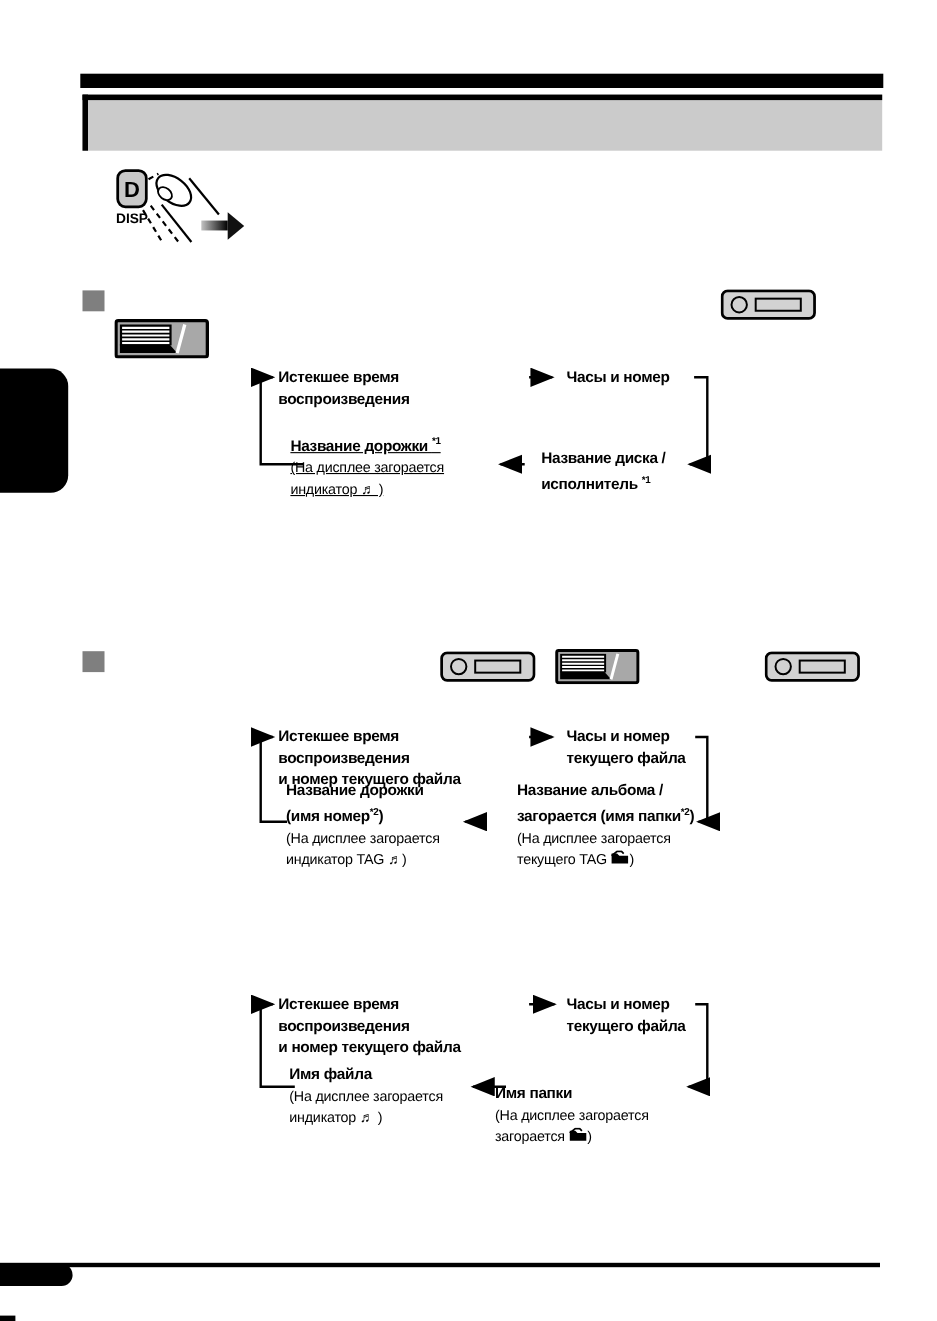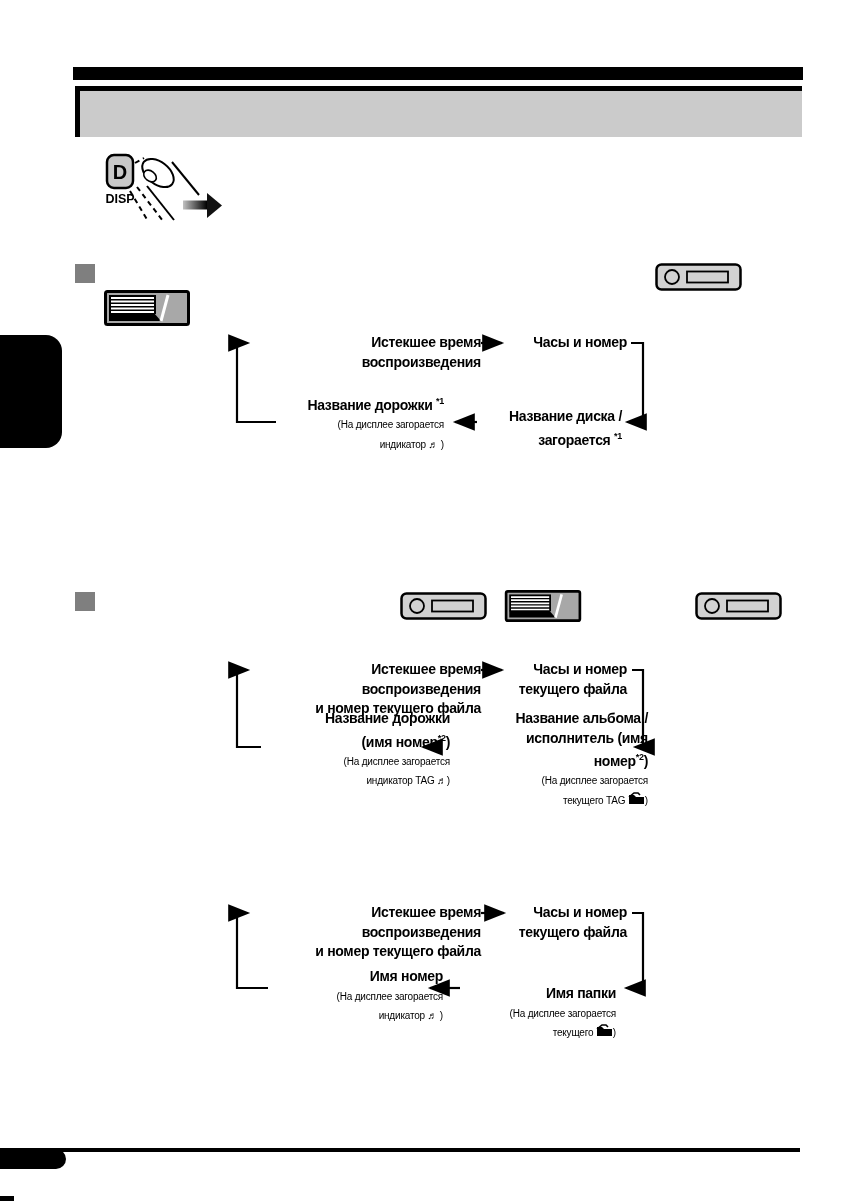--- a/index.html
+++ b/index.html
@@ -21,23 +21,23 @@
   
   .side-tab{left:0;top:335px;width:62px;height:113px;background:#000;border-radius:0 16px 16px 0;}
   .footer-line{left:0;top:1148px;width:800px;height:4px;background:#000;}
   .footer-pill{left:0;top:1149px;width:66px;height:20px;background:#000;border-radius:0 10px 10px 0;}
   .corner-mark{left:0;top:1196px;width:14px;height:5px;background:#000;}
   
   .diagram{position:absolute;width:430px;}
   .d1{left:228px;top:330px;height:130px;}
   .d2{left:228px;top:657px;height:140px;}
   .d3{left:228px;top:896px;height:140px;}
-  .dg-block{position:absolute;text-align:right;}
+  .dg-block{position:absolute;text-align:left;}
   .dg-bold{font-weight:bold;font-size:14px;line-height:19.5px;letter-spacing:-0.3px;}
-  .dg-reg{font-size:10px;line-height:19.5px;letter-spacing:-0.2px;}
+  .dg-reg{font-size:13px;line-height:19.5px;letter-spacing:-0.2px;}
   .dg-bold sup,.dg-reg sup{font-size:9px;font-weight:bold;}
   .arrows{position:absolute;left:0;top:0;}
   .fold-ic{display:inline-block;vertical-align:-1px;}
   
   svg text{font-family:"Liberation Sans",sans-serif;}
 </style>
 </head>
 <body>
 
 <div class="page">
@@ -115,28 +115,28 @@
         <path d="M403,13 H415 V92 H399" marker-end="url(#m1)"></path>
         <path d="M249,92 H227" marker-end="url(#m1)"></path>
       </g>
     </svg>
     <div class="dg-block dg-bold" style="left:25px;top:3px;width:228px;">
       <div>Истекшее время воспроизведения</div>
     </div>
     <div class="dg-block dg-bold" style="left:287px;top:3px;width:112px;">
       <div>Часы и номер</div>
     </div>
-    <div class="dg-block" style="left:26px;top:62px;width:190px;">
+    <div class="dg-block" style="left:36px;top:62px;width:190px;text-decoration:underline;">
       <div class="dg-bold"><span>Название дорожки</span> <sup>*1</sup></div>
       <div class="dg-reg">(На дисплее загорается</div>
       <div class="dg-reg">индикатор ♬ )</div>
     </div>
     <div class="dg-block dg-bold" style="left:264px;top:77px;width:130px;">
       <div>Название диска /</div>
-      <div><span>загорается</span> <sup>*1</sup></div>
+      <div><span>исполнитель</span> <sup>*1</sup></div>
     </div>
   </div>
 
   <div class="abs bullet bullet-2"></div>
 
   <svg class="abs" style="left:400px;top:592px;" width="87" height="28" viewBox="0 0 87 28">
     <rect x="1.5" y="1.5" width="84" height="25" rx="5" fill="#d2d2d2" stroke="#000" stroke-width="2.5"></rect>
     <circle cx="17" cy="14" r="7" fill="#d2d2d2" stroke="#000" stroke-width="1.8"></circle>
     <rect x="32" y="8.5" width="41" height="11" fill="#d2d2d2" stroke="#000" stroke-width="1.8"></rect>
   </svg>
@@ -184,21 +184,21 @@
       <div>текущего файла</div>
     </div>
     <div class="dg-block" style="left:32px;top:52px;width:190px;">
       <div class="dg-bold">Название дорожки</div>
       <div class="dg-bold"><span>(имя номер</span><sup>*2</sup><span>)</span></div>
       <div class="dg-reg">(На дисплее загорается</div>
       <div class="dg-reg">индикатор TAG ♬)</div>
     </div>
     <div class="dg-block" style="left:216px;top:52px;width:178px;margin-left:26px;">
       <div class="dg-bold">Название альбома /</div>
-      <div class="dg-bold"><span>исполнитель (имя номер</span><sup>*2</sup><span>)</span></div>
+      <div class="dg-bold"><span>загорается (имя папки</span><sup>*2</sup><span>)</span></div>
       <div class="dg-reg">(На дисплее загорается</div>
       <div class="dg-reg"><span>текущего TAG </span><svg class="fold-ic" width="17" height="13" viewBox="0 0 17 13">
             <path d="M1,3 h5 l2,2 h8 v7 h-15 z" fill="#000"></path>
             <path d="M1,5 l5,-4 h4 l2,2" fill="none" stroke="#000" stroke-width="1.6"></path>
           </svg><span>)</span></div>
     </div>
   </div>
 
   <div class="diagram d3">
     <svg class="arrows" width="430" height="140" viewBox="0 0 430 140">
@@ -216,28 +216,28 @@
     </svg>
     <div class="dg-block dg-bold" style="left:25px;top:7px;width:228px;">
       <div>Истекшее время воспроизведения</div>
       <div>и номер текущего файла</div>
     </div>
     <div class="dg-block dg-bold" style="left:287px;top:7px;width:112px;">
       <div>Часы и номер</div>
       <div>текущего файла</div>
     </div>
     <div class="dg-block" style="left:35px;top:71px;width:180px;">
-      <div class="dg-bold">Имя номер</div>
+      <div class="dg-bold">Имя файла</div>
       <div class="dg-reg">(На дисплее загорается</div>
       <div class="dg-reg">индикатор ♬ )</div>
     </div>
     <div class="dg-block" style="left:222px;top:88px;width:166px;">
       <div class="dg-bold">Имя папки</div>
       <div class="dg-reg">(На дисплее загорается</div>
-      <div class="dg-reg"><span>текущего </span><svg class="fold-ic" width="17" height="13" viewBox="0 0 17 13">
+      <div class="dg-reg"><span>загорается </span><svg class="fold-ic" width="17" height="13" viewBox="0 0 17 13">
             <path d="M1,3 h5 l2,2 h8 v7 h-15 z" fill="#000"></path>
             <path d="M1,5 l5,-4 h4 l2,2" fill="none" stroke="#000" stroke-width="1.6"></path>
           </svg><span>)</span></div>
     </div>
   </div>
 
   <div class="abs side-tab">
     <span></span>
   </div>
 

